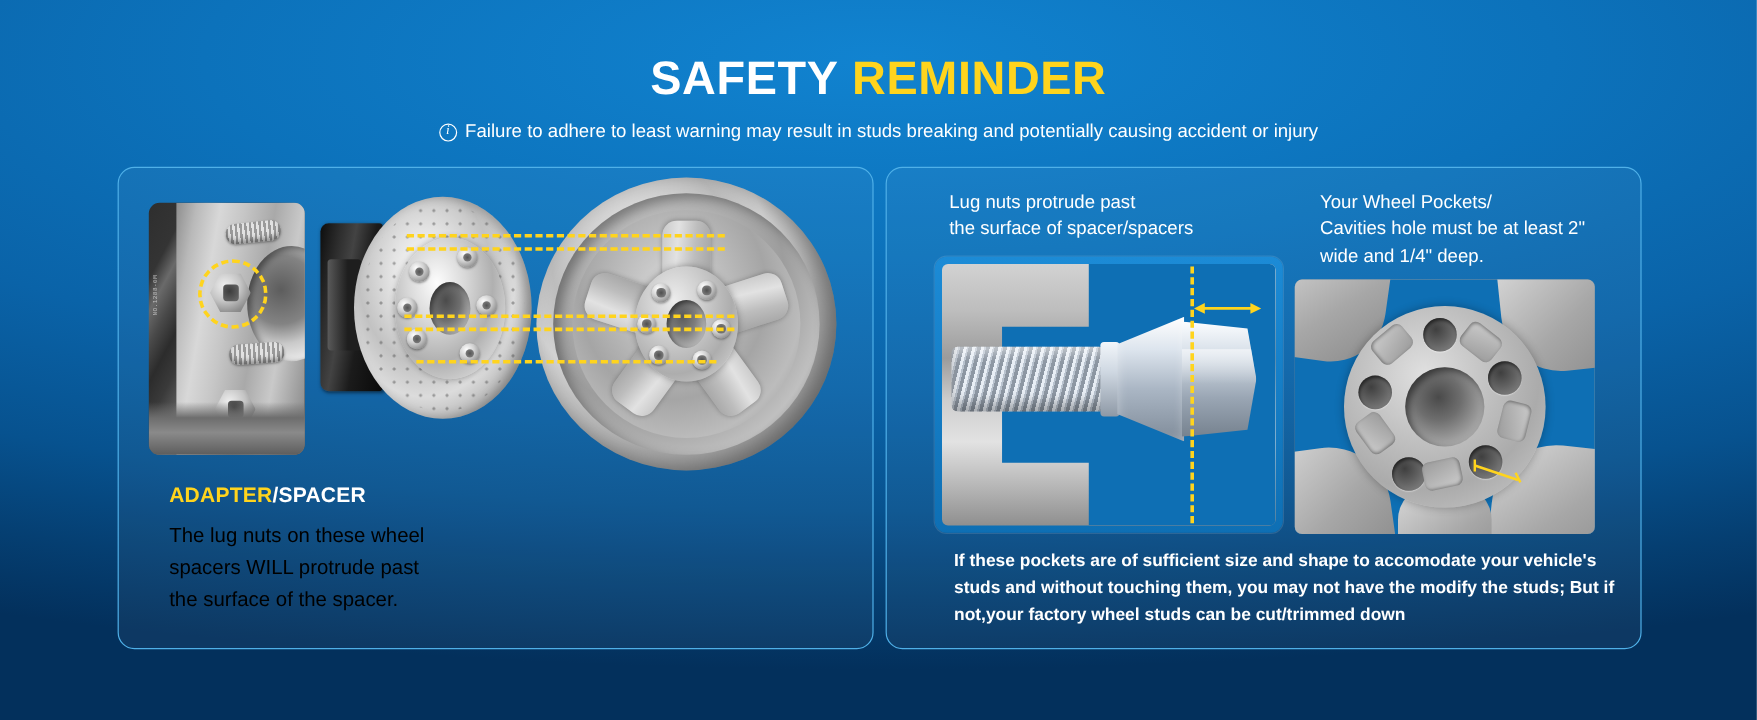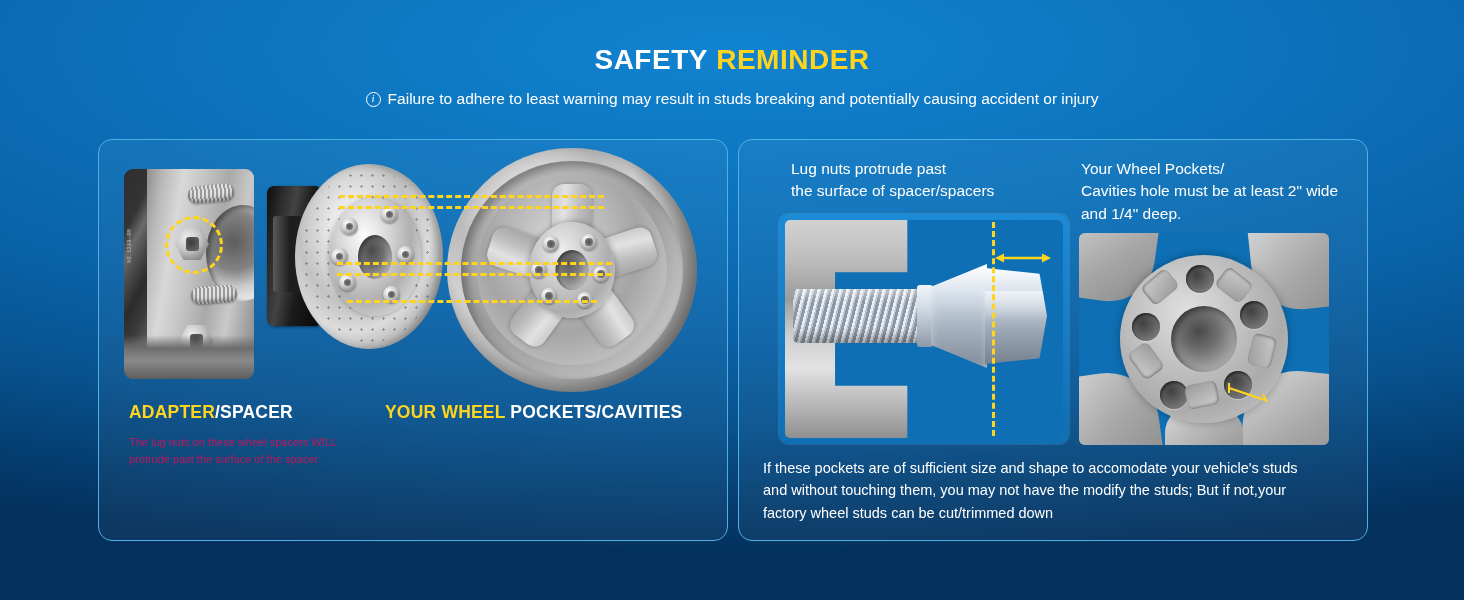--- a/index.html
+++ b/index.html
@@ -10,21 +10,21 @@
   }
   body {
     position: relative;
     background:
       radial-gradient(ellipse 120% 85% at 50% 8%, #1183d0 0%, #0c72bb 32%, #0a63a8 55%, #07528f 74%, #053f72 88%, #03305c 100%);
   }
 
   
   .header { position:absolute; top:46px; left:0; width:100%; text-align:center; }
   .title {
-    font-size: 28px; font-weight: bold; letter-spacing: .5px;
+    font-size: 39px; font-weight: bold; letter-spacing: .5px;
     line-height: 1; white-space: nowrap;
   }
   .title .w { color:#ffffff; }
   .title .y { color:#ffd41d; }
   .subtitle {
     margin-top: 16px; font-size: 15.5px; color:#ffffff;
     display:flex; align-items:center; justify-content:center; gap:7px;
   }
   .info-icon {
     width:15px; height:15px; border:1.4px solid #ffffff; border-radius:50%;
@@ -187,31 +187,31 @@
     border-radius:50%; background: radial-gradient(circle,#4f4f4f,#8b8b8b);
   }
 
   
   .dash-line {
     position:absolute; height:0;
     border-top: 3px dashed #ffd41d;
   }
 
   
-  .cap-row { position:absolute; left:4px; top:262px; width:630px; display:flex; }
+  .cap-row { position:absolute; left:16px; top:262px; width:630px; display:flex; }
   .cap { padding: 0 0 0 26px; }
   .cap.c1 { width:256px; }
   .cap.c2 { width:374px; }
   .cap h3 {
     font-size:17.5px; font-weight:bold; letter-spacing:.2px;
     white-space:nowrap; margin-bottom:11px;
   }
   .cap h3 .y { color:#ffd41d; }
   .cap h3 .w { color:#ffffff; }
-  .cap p { color:#be185d; font-size:11px; line-height:1.55; }
+  .cap p { color:#000000; font-size:17px; line-height:1.55; }
 
   
   .r-head { position:absolute; top:18px; width:100%; }
   .r-head .col-a { position:absolute; left:52px; top:0; width:270px; }
   .r-head .col-b { position:absolute; left:342px; top:0; width:270px; }
   .r-head p { color:#ffffff; font-size:15.5px; line-height:1.45; }
 
   .bolt-frame {
     position:absolute; left:40px; top:74px; width:290px; height:230px;
     border-radius:10px; padding:6px;
@@ -292,21 +292,21 @@
     background: linear-gradient(160deg,#cccccc,#9b9b9b);
     box-shadow: inset 1px 1px 3px rgba(0,0,0,.4);
   }
   .pk-measure { position:absolute; left:148px; top:148px; width:44px; height:22px; }
   .pk-bg-blue {
     position:absolute; inset:0;
     background:#0e6fb4;
   }
 
   .r-foot {
-    position:absolute; left:24px; top:317px; width:560px;
+    position:absolute; left:56px; top:317px; width:560px;font-weight:bold;
   }
   .r-foot p { color:#ffffff; font-size:14.5px; line-height:1.55; }
 </style>
 </head>
 <body>
 
 <div class="header">
   <div class="title">
     <span class="w">SAFETY</span><span>&nbsp;</span><span class="y">REMINDER</span>
   </div>
@@ -378,36 +378,33 @@
   </div>
 
   <div class="cap-row">
     <div class="cap c1">
       <h3>
         <span class="y">ADAPTER</span><span class="w">/SPACER</span>
       </h3>
       <p>The lug nuts on these wheel spacers WILL protrude past the surface of the spacer.</p>
     </div>
     <div class="cap c2">
-      <h3>
-        <span class="y">YOUR WHEEL</span><span class="w"> POCKETS/CAVITIES</span>
-      </h3>
     </div>
   </div>
 </div>
 
 <div class="panel" id="panel-right">
 
   <div class="r-head">
     <div class="col-a">
       <p style="white-space:pre-line;">Lug nuts protrude past
 the surface of spacer/spacers</p>
     </div>
     <div class="col-b">
-      <p style="white-space:pre-line;">Your Wheel Pockets/
+      <p style="white-space:pre-line;margin-left:19px;">Your Wheel Pockets/
 Cavities hole must be at least 2" wide and 1/4" deep.</p>
     </div>
   </div>
 
   <div class="bolt-frame">
     <div class="bolt-stage">
       <div class="bolt-blue"></div>
       <div class="bolt-thread"></div>
       <div class="bolt-collar"></div>
       <div class="bolt-cone"></div>

